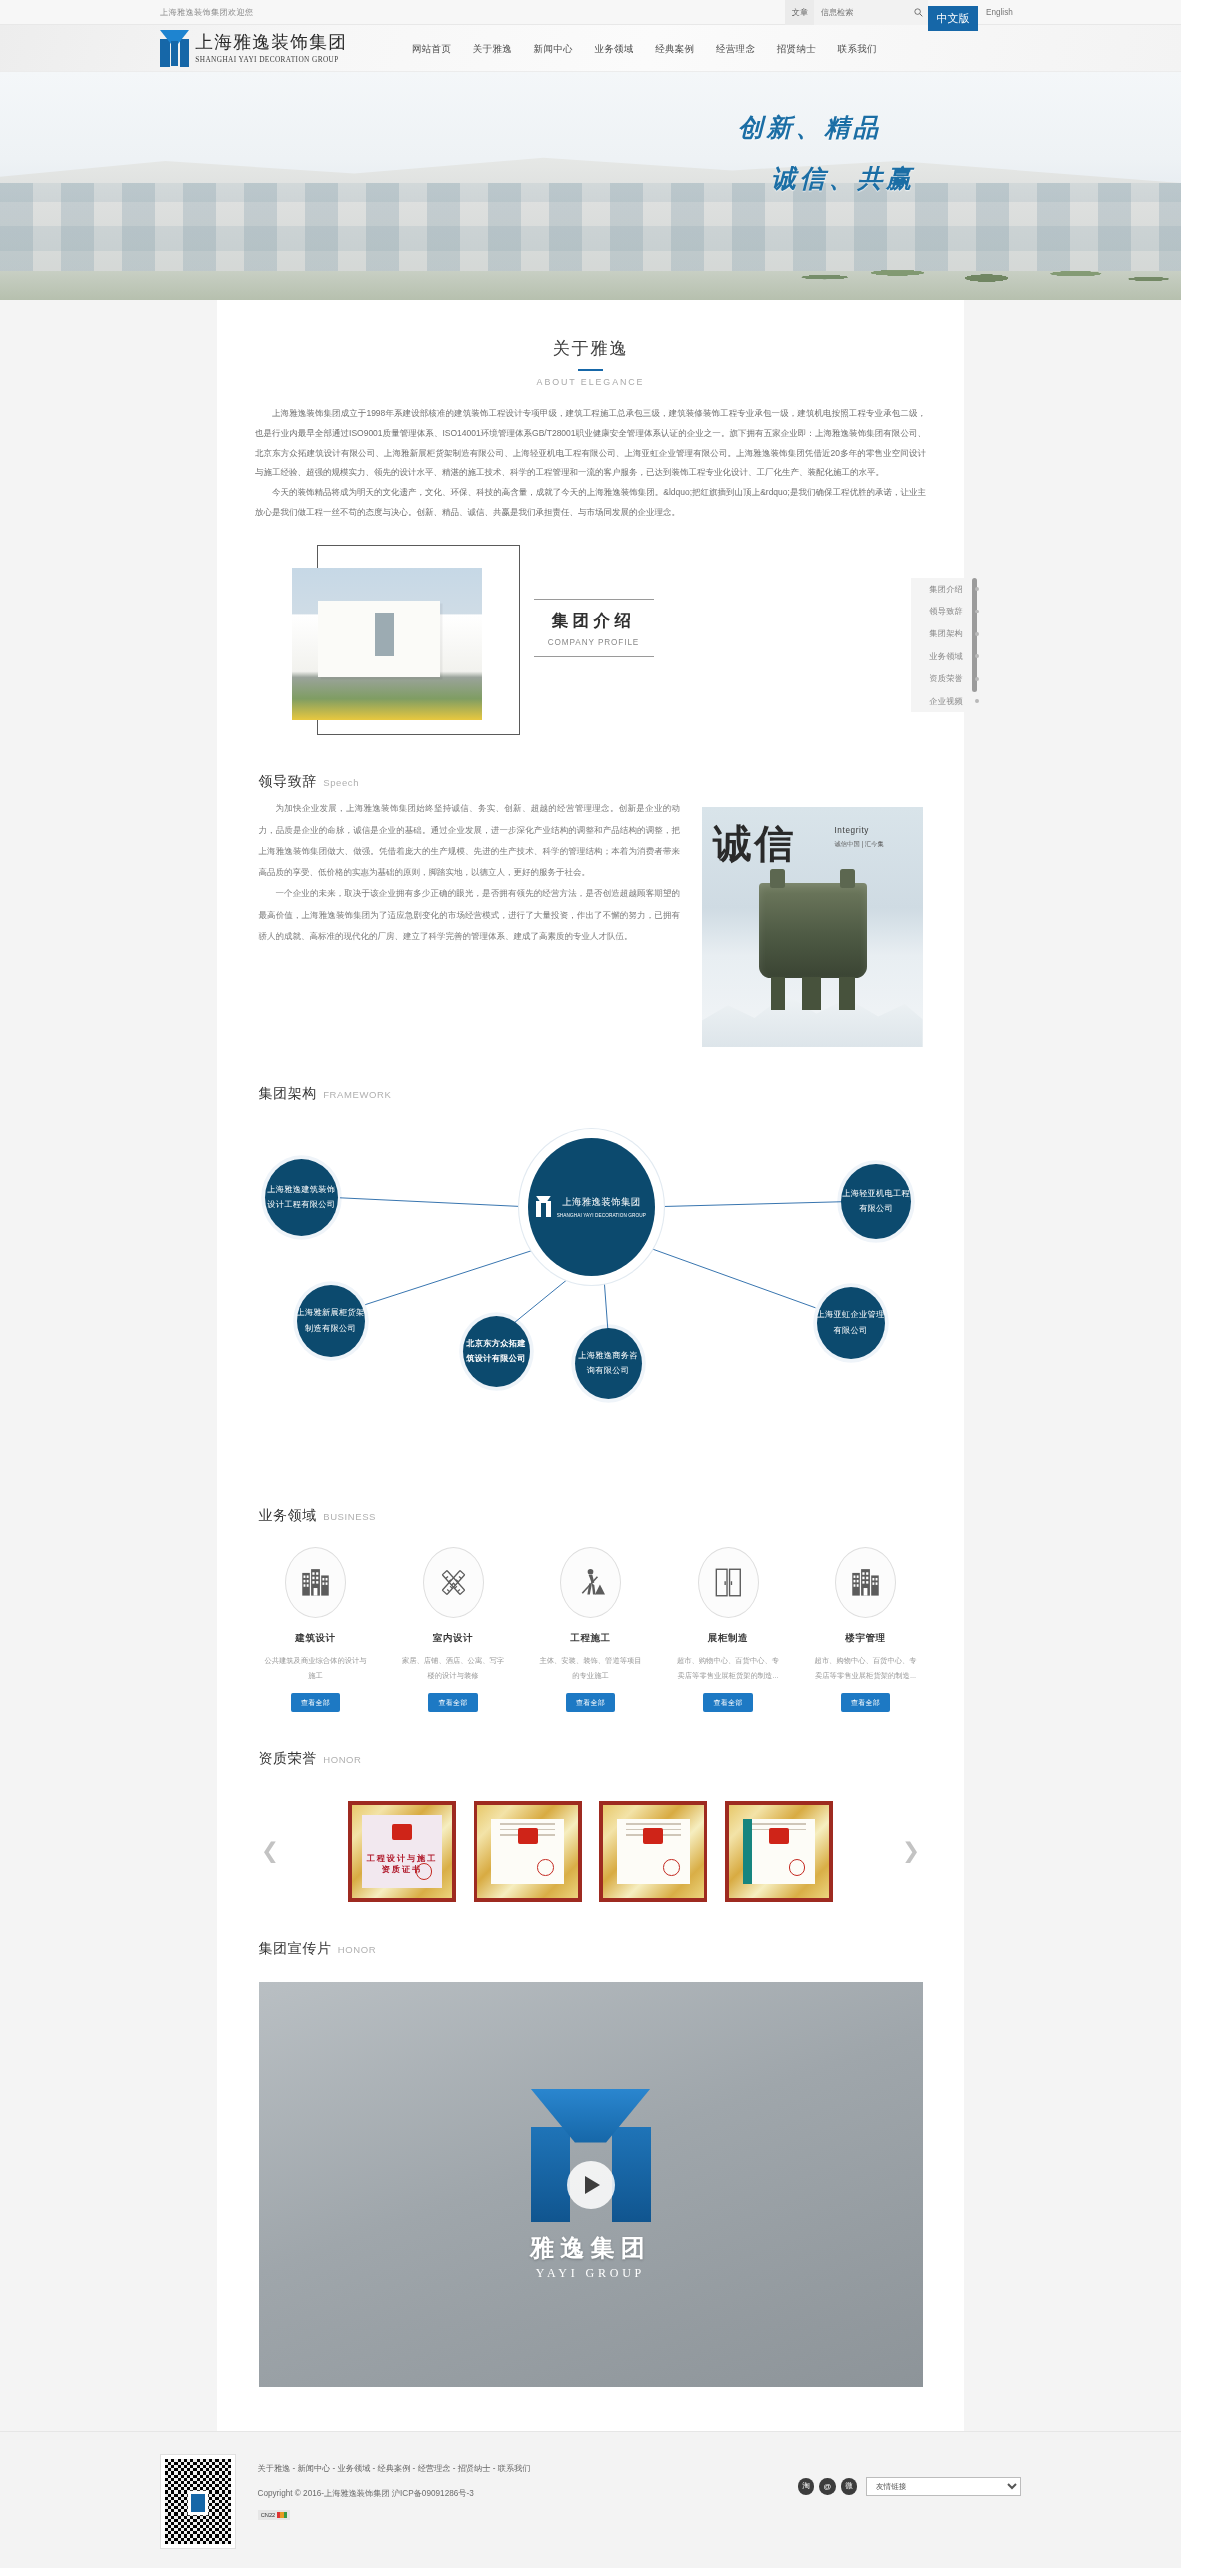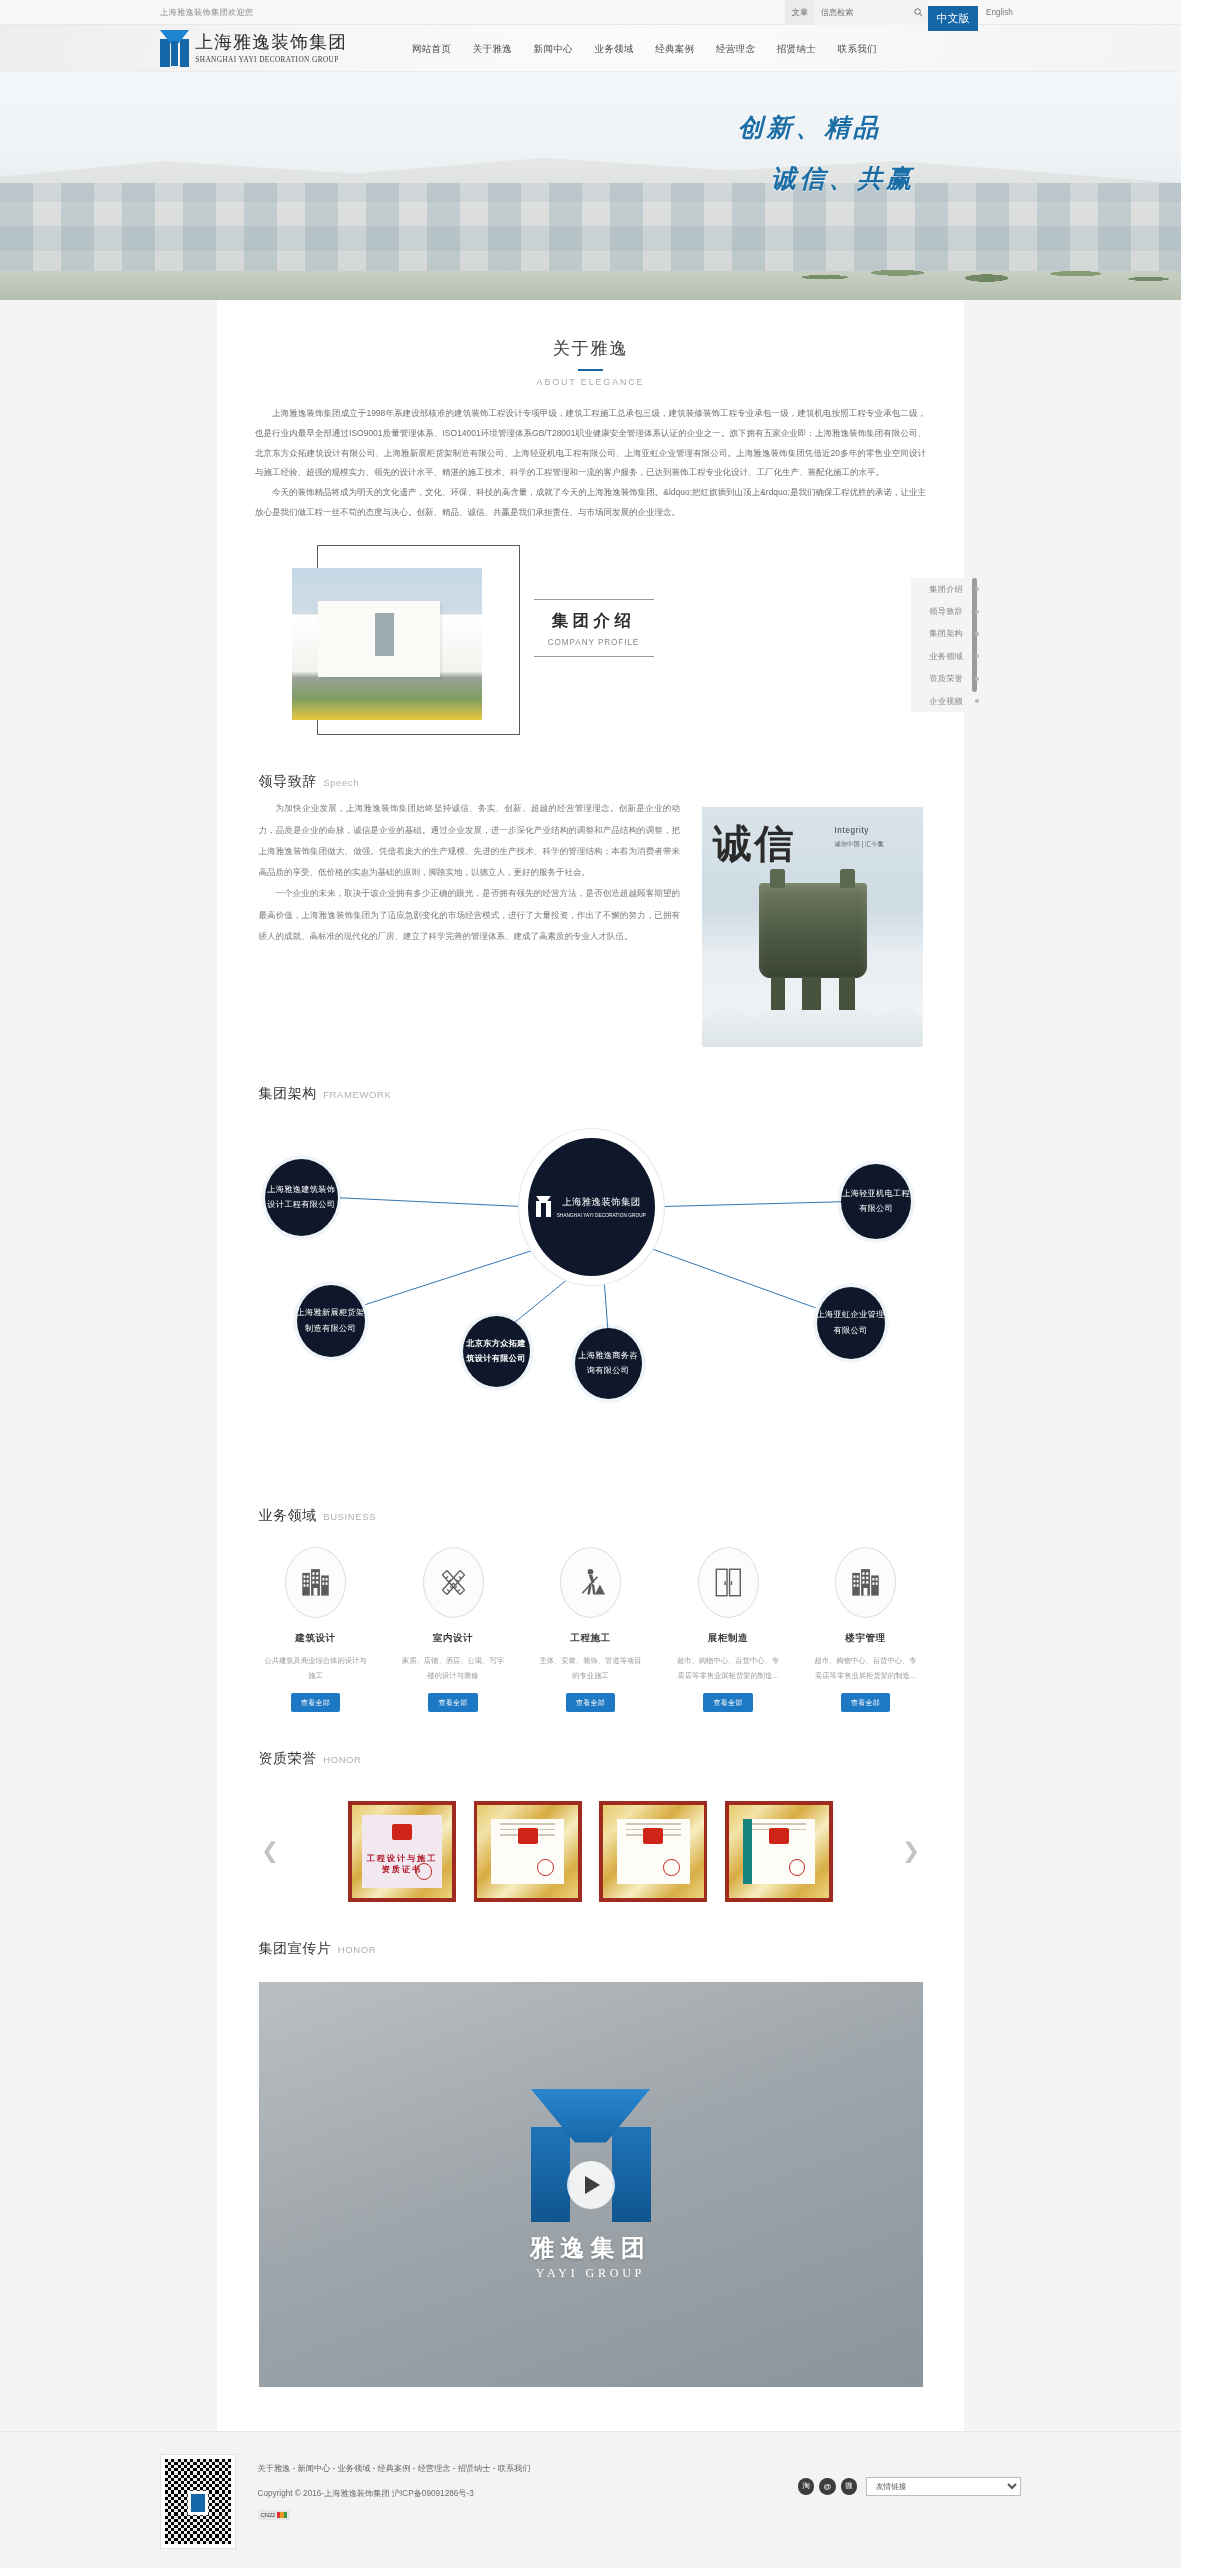--- a/index.html
+++ b/index.html
@@ -250,21 +250,21 @@
   }
   .speech-img .mtn{
     position:absolute; bottom:0;left:0;width:100%;height:70px;
     background:linear-gradient(180deg,#f4f7f8 0%,#dde5ea 100%);
     clip-path:polygon(0 62%,12% 40%,24% 58%,38% 24%,52% 52%,66% 30%,80% 56%,92% 38%,100% 60%,100% 100%,0 100%);
   }
 
   
   .framework { position:relative; height:354px; margin-top:6.3px; }
   .node {
-    position:absolute; border-radius:50%; background:#0f172a; color:#fff;
+    position:absolute; border-radius:50%; background:#0c4a6e; color:#fff;
     display:flex;align-items:center;justify-content:center;text-align:center;
     font-size:8.2px; line-height:1.85; letter-spacing:0.3px;
     box-shadow:0 0 0 3.8px rgba(29,99,164,.07);
   }
   .node.center {
     width:127px;height:138px;left:50%;margin-left:-63px;top:23px;
     border-radius:50%; box-shadow:0 0 0 8.9px #fff, 0 0 0 10px #e2eaf1;
     flex-direction:column;
   }
   .node.center .clogo { display:flex; align-items:center; gap:5.7px; }

